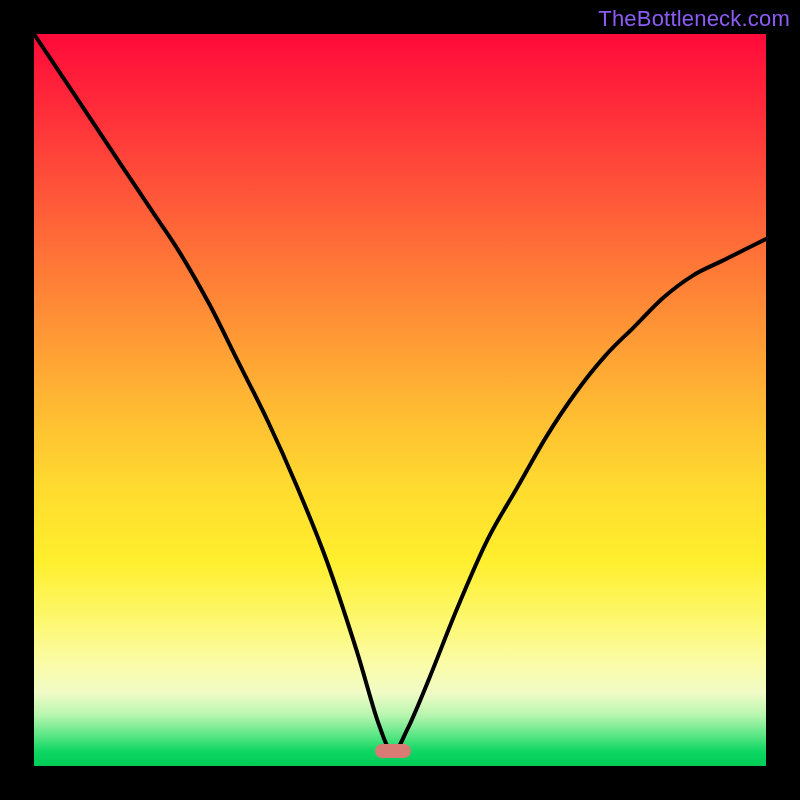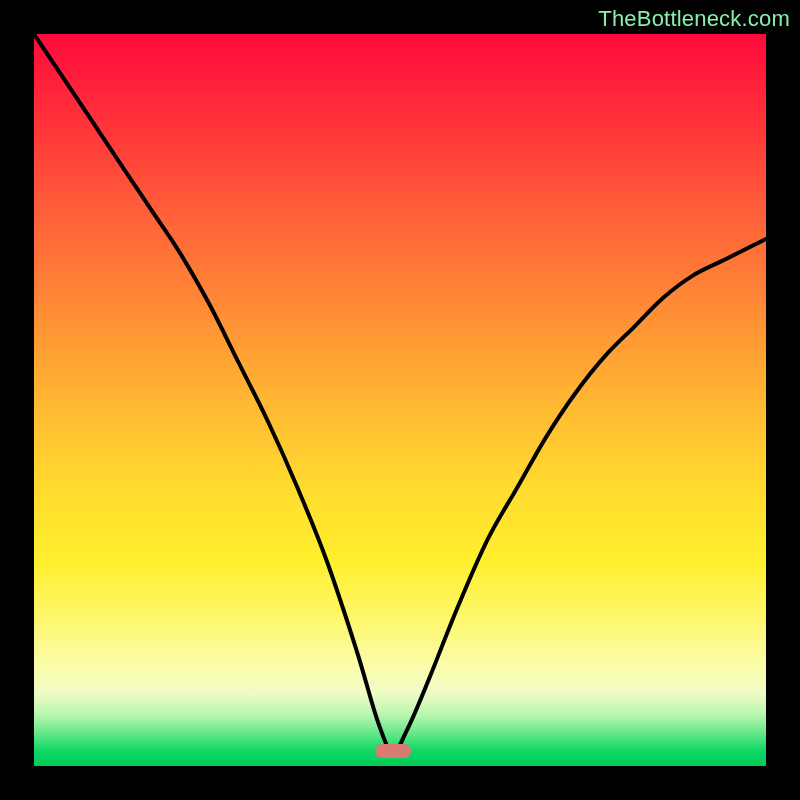--- a/index.html
+++ b/index.html
@@ -39,21 +39,21 @@
       #b8f6b0 93%,
       #55e582 96%,
       #0fd664 98%,
       #00cc55 100%
     );
   }
   .watermark {
     position: absolute;
     top: 6px;
     right: 10px;
-    color: #86efac;
+    color: #8b5cf6;
     font-size: 22px;
     letter-spacing: 0.2px;
     font-weight: 400;
     user-select: none;
   }
   svg.curve {
     position: absolute;
     left: 0;
     top: 0;
     width: 732px;

